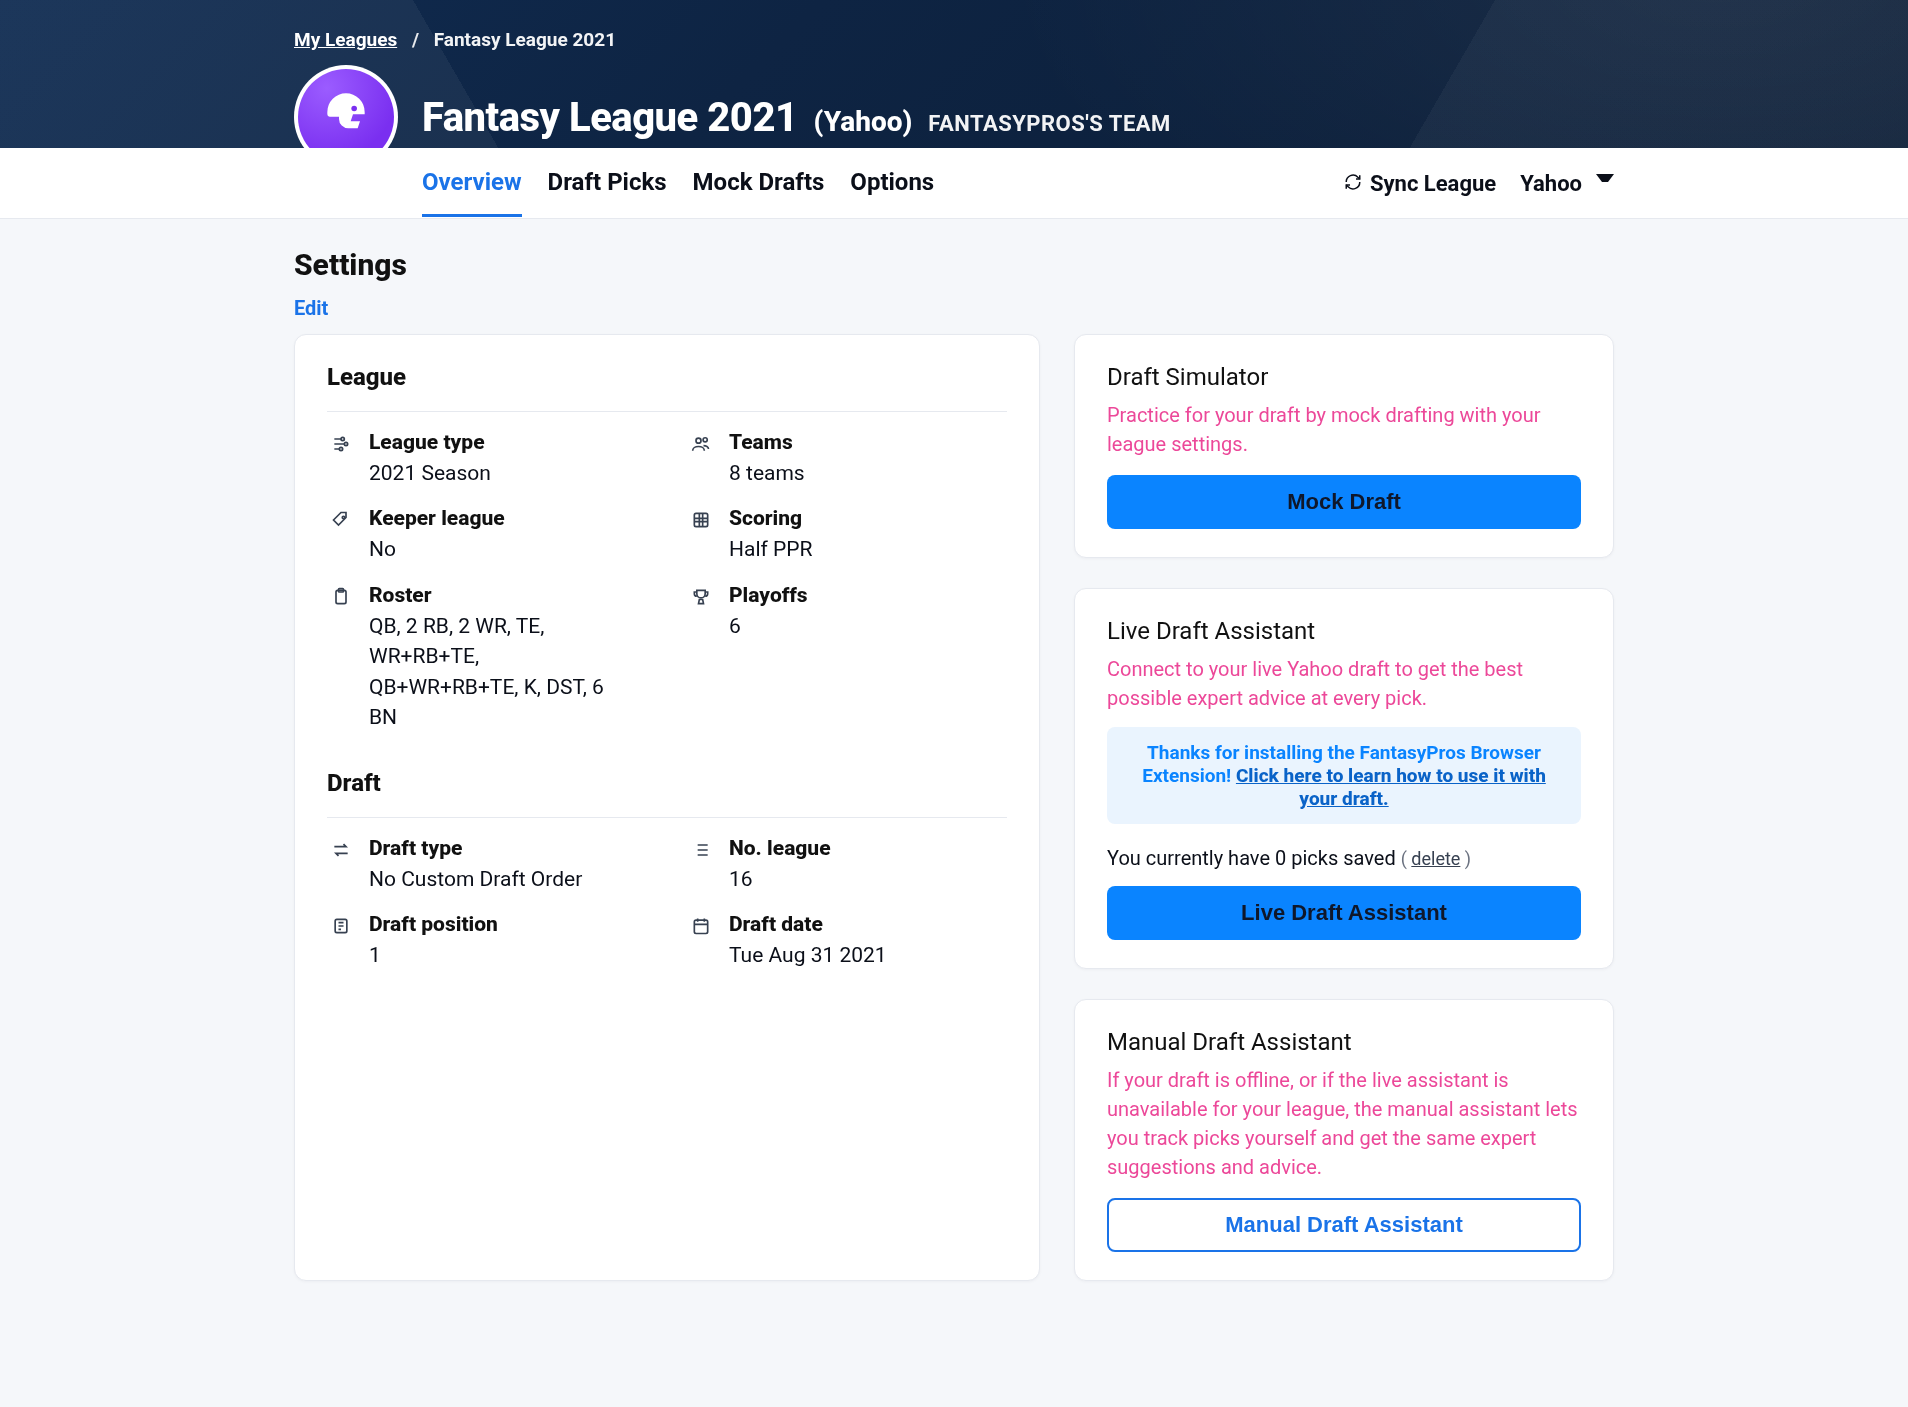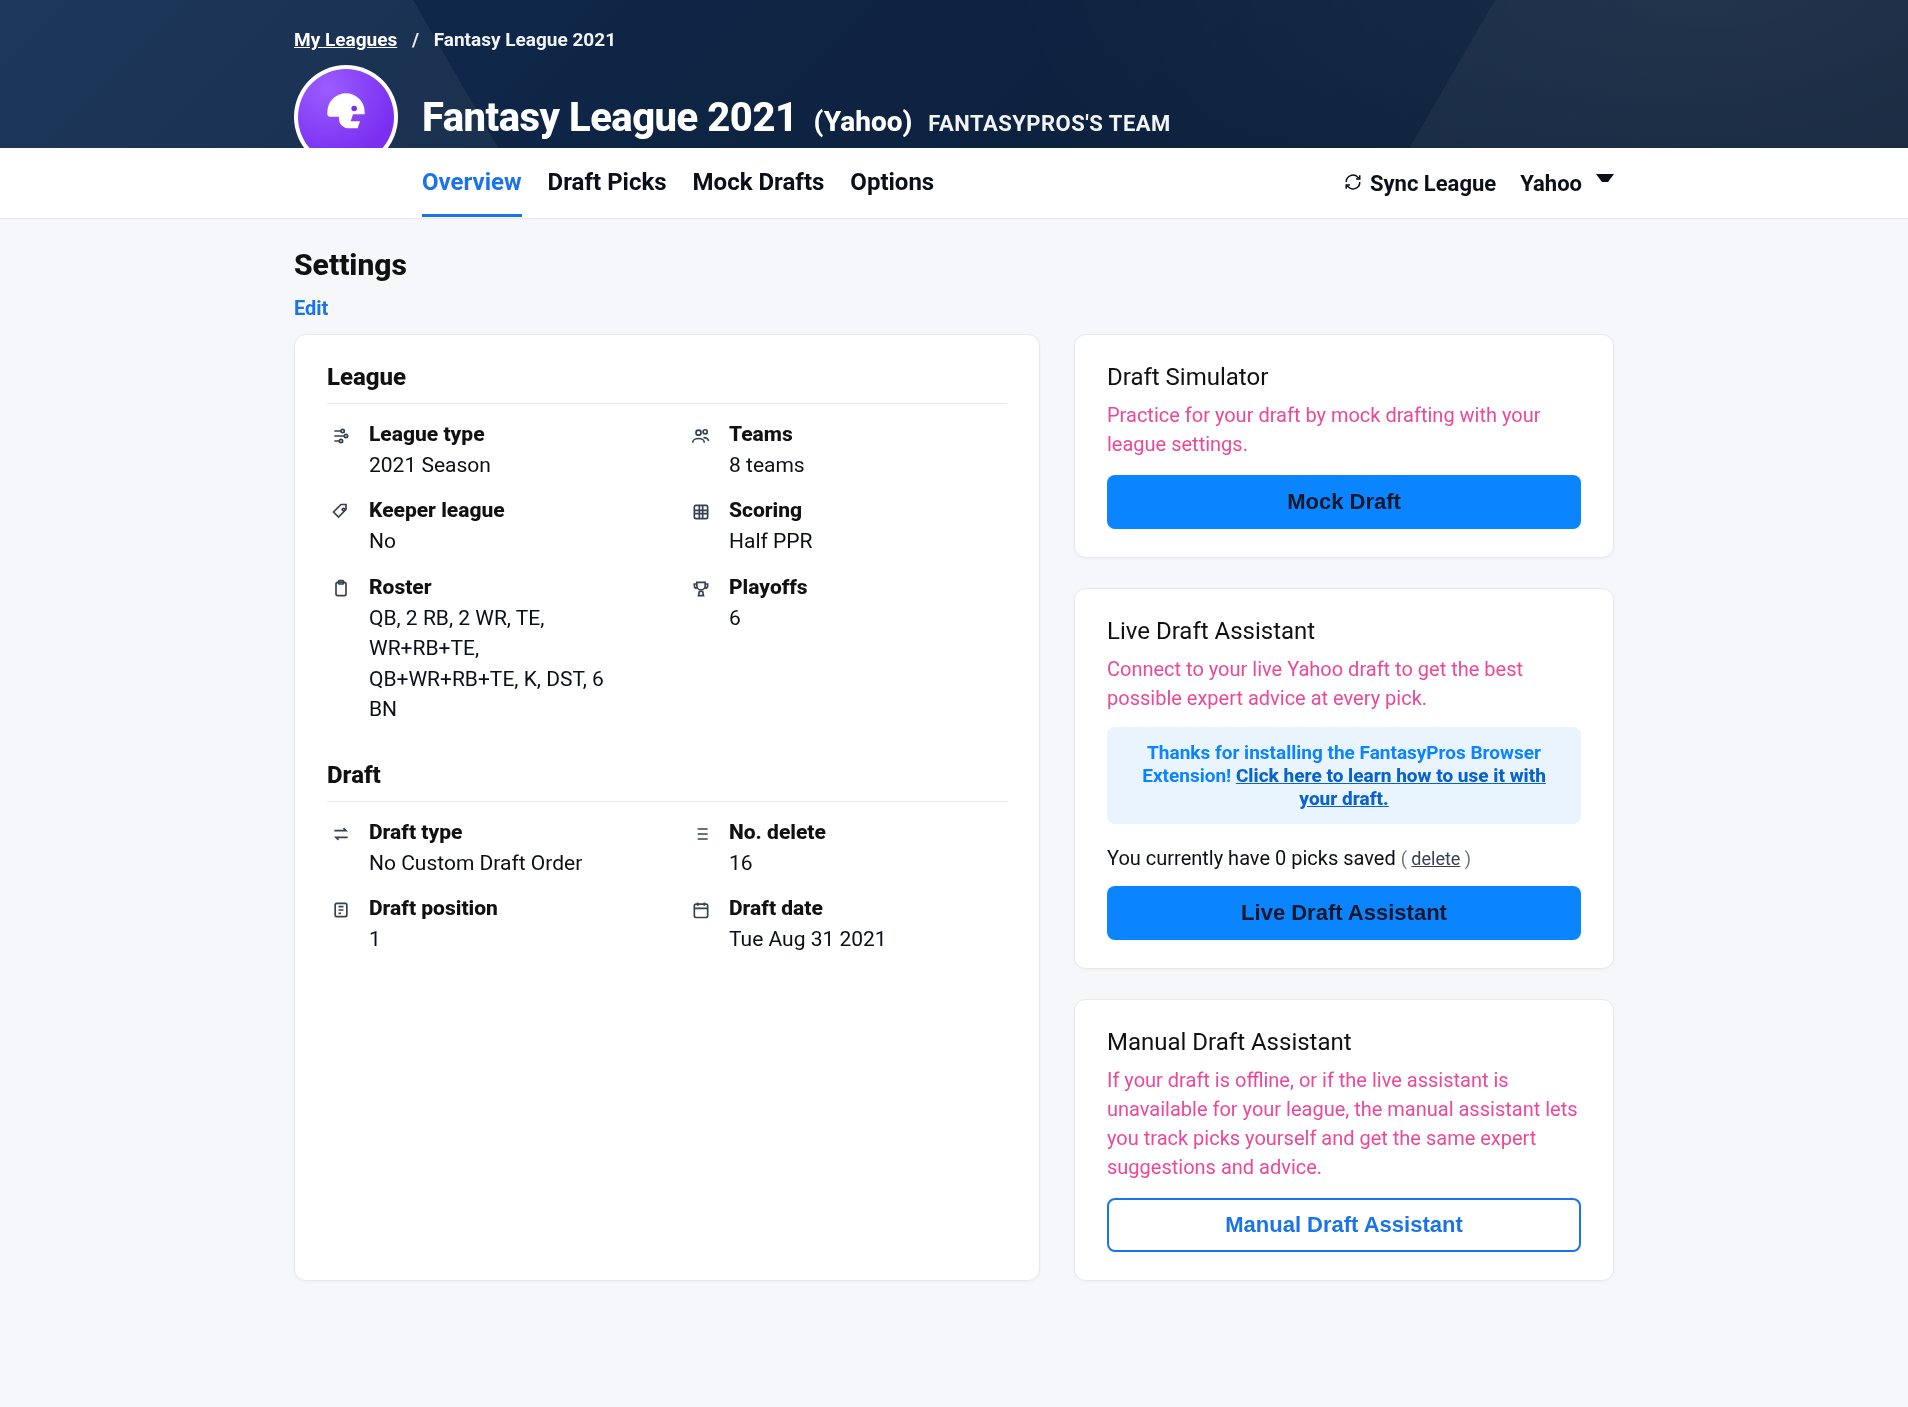--- a/index.html
+++ b/index.html
@@ -83,21 +83,21 @@
 
   .callout { background:#eaf4fe; color:#0a84ff; font-weight:700; text-align:center; padding: 14px 18px; border-radius:8px; margin-top: 14px; font-size:19px; }
   .callout a { color:#0a63c8; text-decoration: underline; font-weight:800; }
 
   .picks-line { margin-top: 22px; font-size: 20px; color:#0b0f19; }
   .picks-line .muted { color:#6b7280; font-size:18px; }
   .picks-line a.delete { color:#374151; }
 
   .settings-card h3 { font-size: 24px; font-weight:800; margin-bottom: 18px; }
   .settings-section + .settings-section { margin-top: 36px; }
-  .settings-title { border-bottom: 1px solid #e6e9ef; padding-bottom: 12px; margin-bottom: 18px; }
+  .settings-title { border-bottom: 1px solid #e6e9ef; padding-bottom: 20px; margin-bottom: 18px; }
   .settings-grid { display:grid; grid-template-columns: 1fr 1fr; gap: 18px 40px; }
   .setting { display:flex; gap: 14px; }
   .setting .icon { width: 28px; color:#6b7280; flex: 0 0 28px; display:flex; justify-content:center; padding-top:4px; }
   .setting .icon svg { width:20px; height:20px; stroke:#374151; }
   .setting .label { font-size: 21px; font-weight:800; margin-bottom: 4px; }
   .setting .value { font-size: 21px; color:#0b0f19; line-height: 1.45; max-width: 260px; }
 
   @media (max-width: 1400px){ .back-fab{ left:24px; } }
 </style>
 </head>
@@ -271,21 +271,21 @@
             </div>
           </div>
           <div class="setting">
             <div class="icon">
                 <svg viewBox="0 0 24 24" fill="none" stroke="currentColor" stroke-width="2">
                   <path d="M8 6h12M8 12h12M8 18h12"></path>
                   <path d="M4 6h.01M4 12h.01M4 18h.01"></path>
                 </svg>
               </div>
             <div>
-              <div class="label">No. delete</div>
+              <div class="label">No. league</div>
               <div class="value">16</div>
             </div>
           </div>
           <div class="setting">
             <div class="icon">
                 <svg viewBox="0 0 24 24" fill="none" stroke="currentColor" stroke-width="2">
                   <rect x="5" y="4" width="14" height="16" rx="2"></rect>
                   <path d="M9 8h6M9 12h6M9 16h3"></path>
                 </svg>
               </div>

